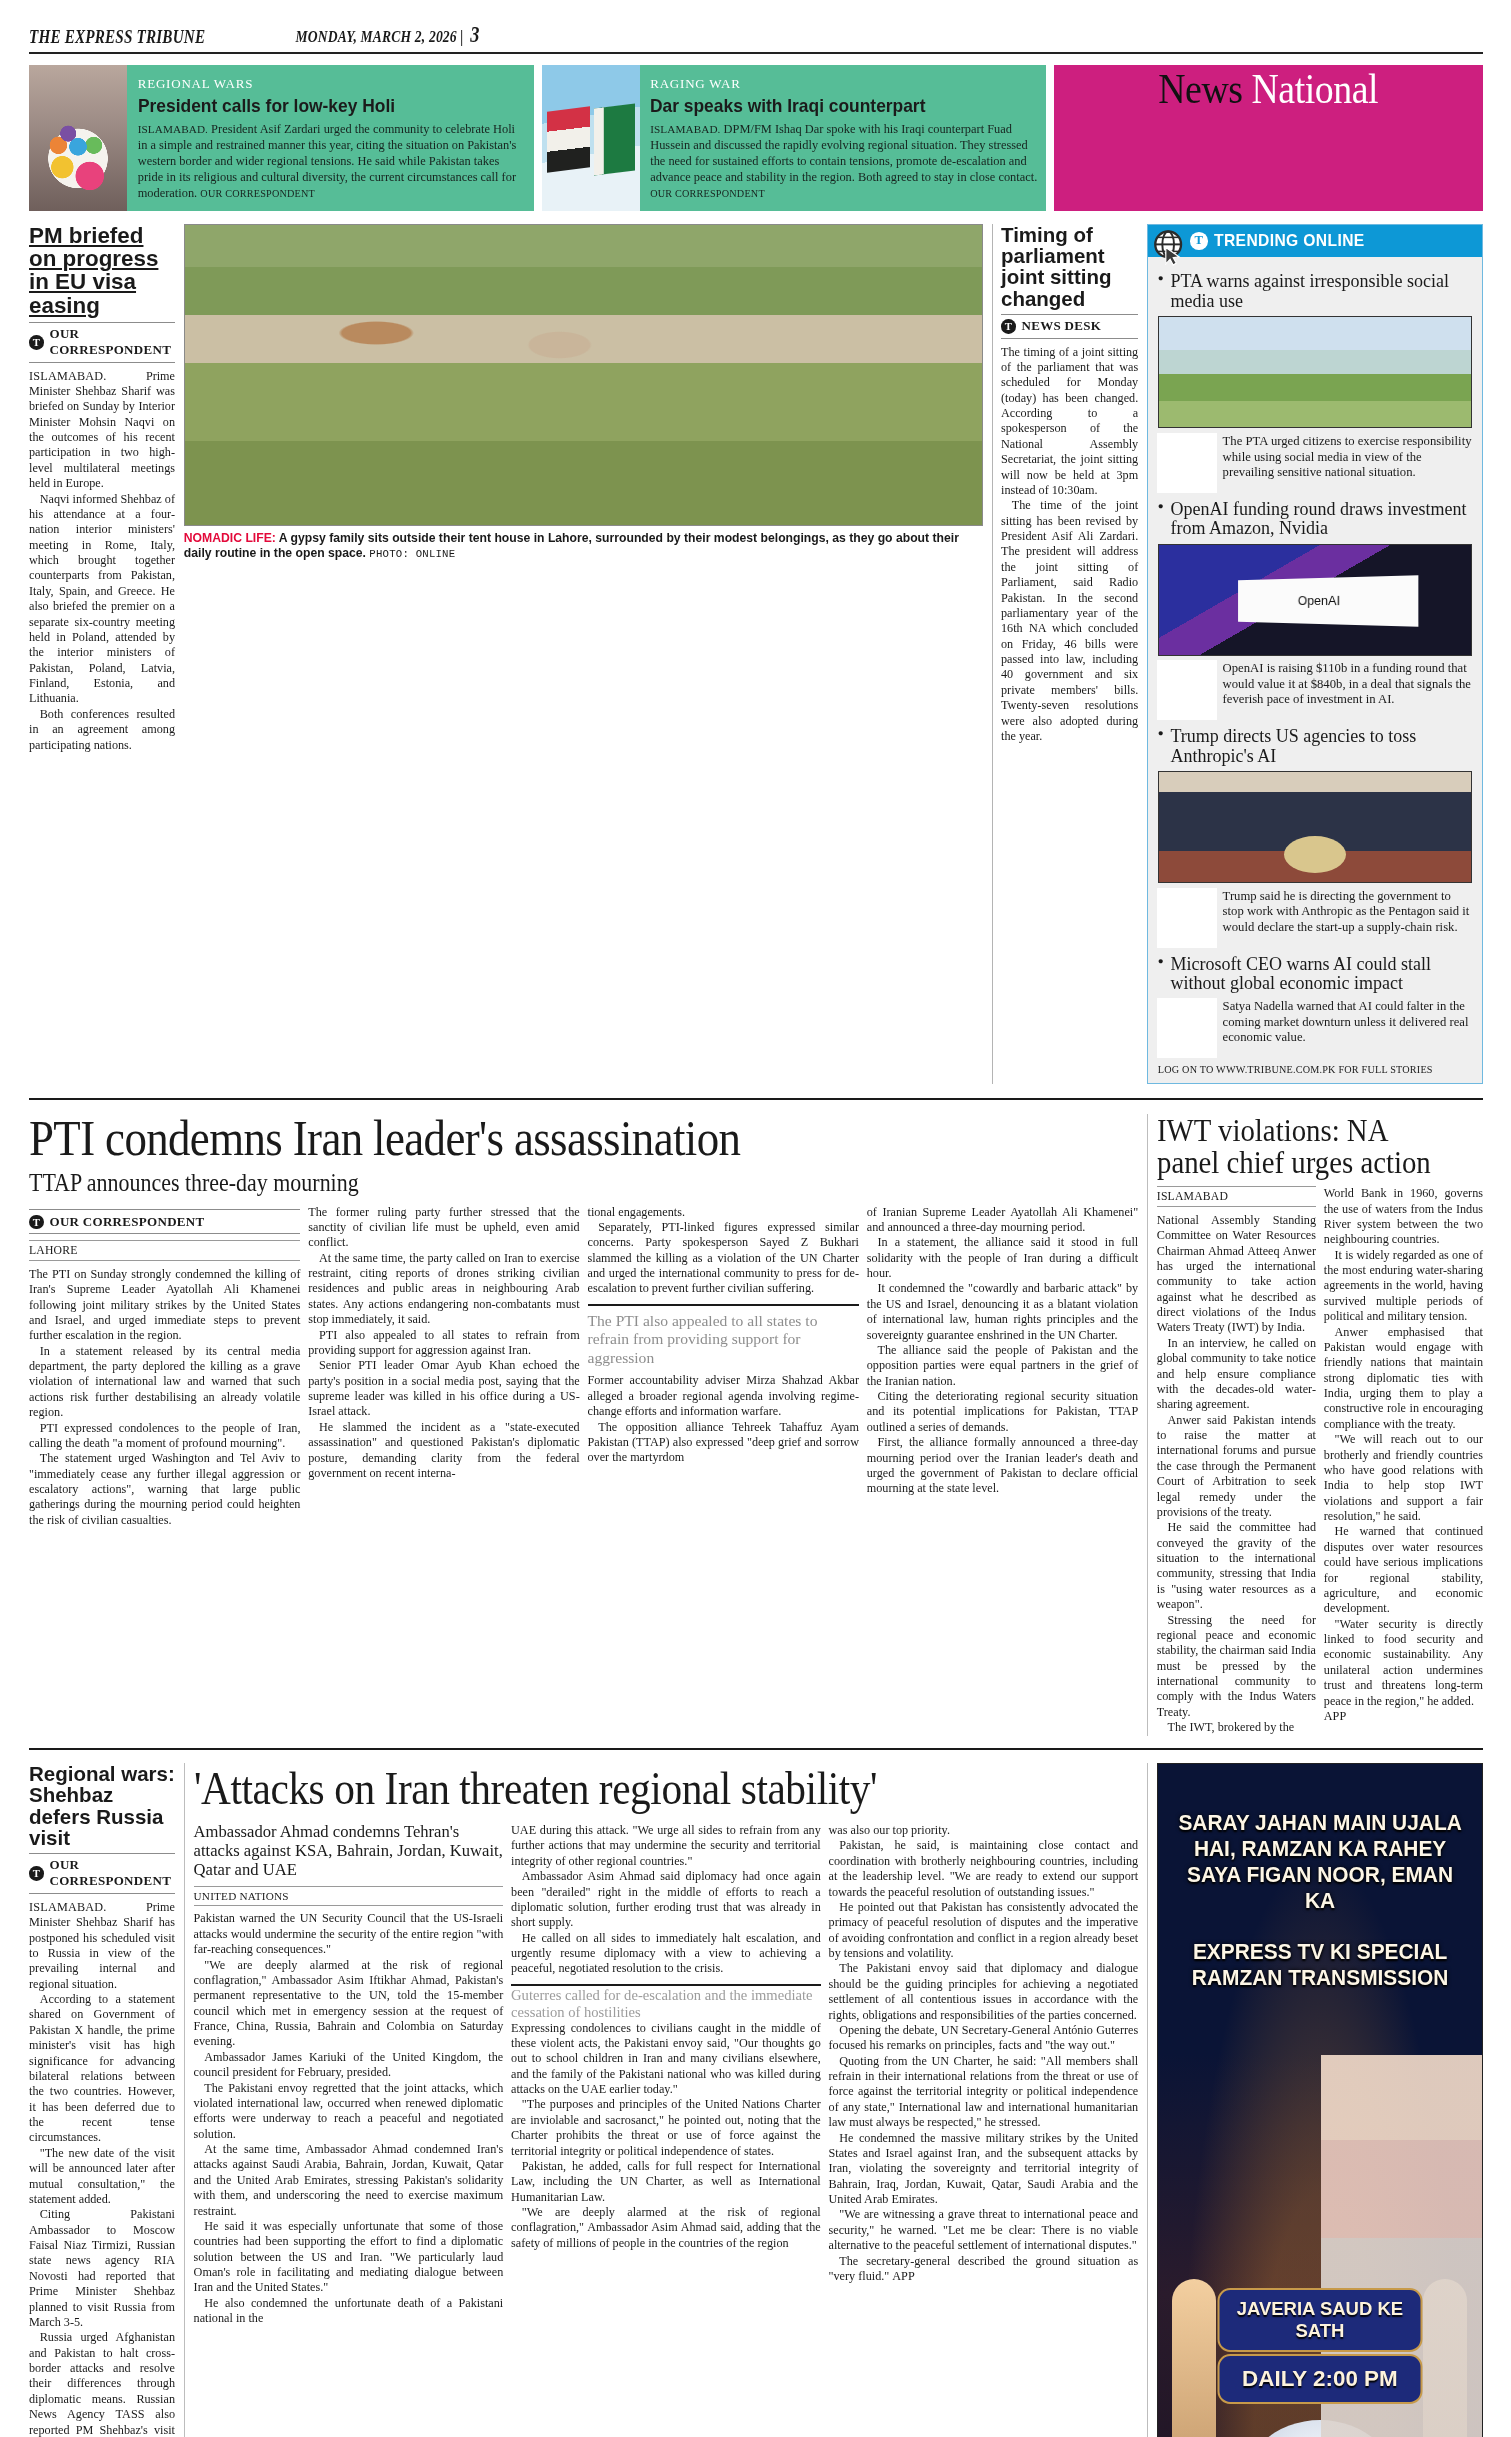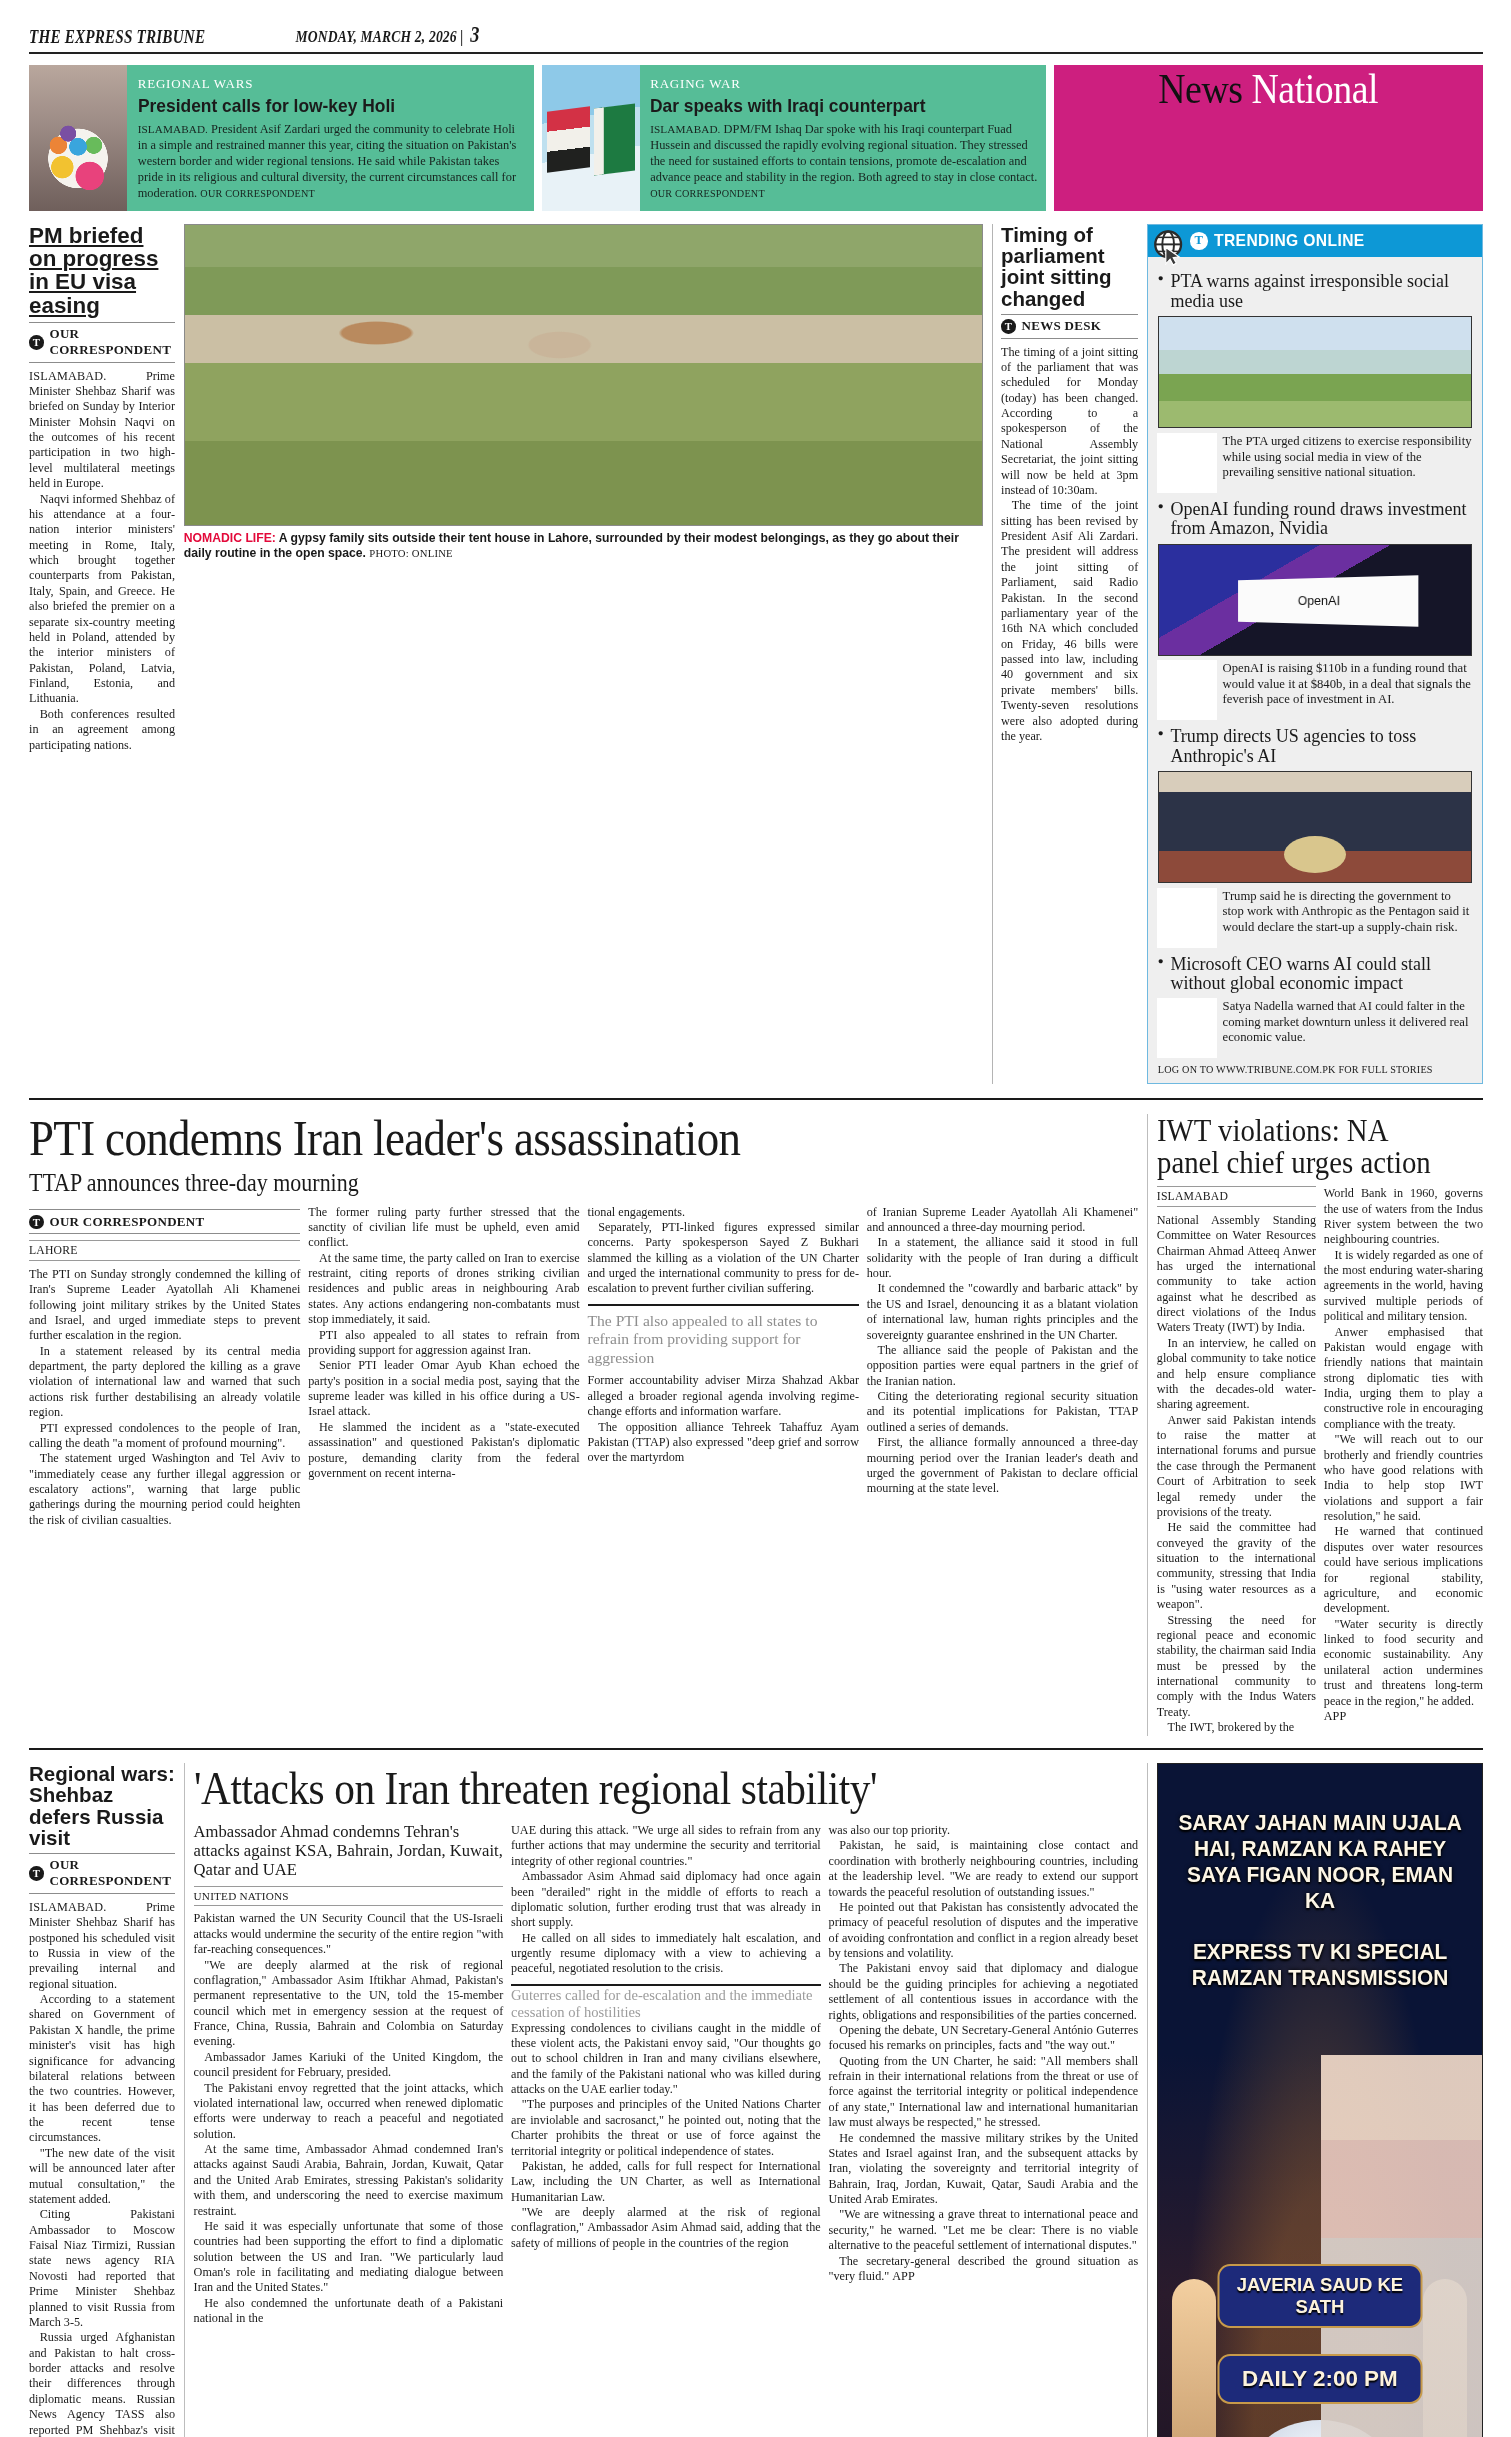--- a/index.html
+++ b/index.html
@@ -97,21 +97,21 @@
   .main-photo { width: 100%; height: 302px;
     background:
       radial-gradient(ellipse at 24% 36%, #b98a5e 0 4%, transparent 4.4%),
       radial-gradient(ellipse at 47% 40%, #c9b59a 0 5%, transparent 5.4%),
       linear-gradient(180deg, #8fa66a 0 14%, #7f9a58 14% 30%,
                       #cbbfa4 30% 46%, #8fa35f 46% 72%, #7d934f 72% 100%);
     border: 0.5px solid #8a8a8a; }
   .cap { font-family: "Liberation Sans", sans-serif; font-weight: 700;
          font-size: 12.2px; line-height: 1.22; margin-top: 4.9px; }
   .cap .lbl { color: #e3093a; }
-  .cap .src { font-family: Liberation Serif, serif; font-weight: 400;
+  .cap .src { font-family: Liberation Mono, monospace; font-weight: 400;
               font-variant: small-caps; font-size: 10.7px; letter-spacing: 0.2px; }
 
   
   .trend-wrap { background: #efefef; border: 0.5px solid #6fb9e0; position: relative; }
   .trend-head { background: #0d98d6; color: #fff; height: 32px; display: flex;
                 align-items: center; gap: 6.8px; padding-left: 42px; }
   .trend-head .tl2 { width: 17.6px; height: 17.6px; border-radius: 50%; background: #fff;
                      color: #0d98d6; font-weight: 700; font-size: 12.7px;
                      line-height: 17.6px; text-align: center;
                      font-family: "Liberation Serif", serif; }
@@ -209,21 +209,21 @@
      text-shadow: 0 0 4.9px #000, 0 1.5px 2px #000; }
   .ad-l1 { font-size: 22px; line-height: 1.18; padding: 46px 12.7px 0 12.7px;
      transform: scaleX(.95); }
   .ad-l2 { font-size: 22px; line-height: 1.2; padding: 25px 12.7px 0 12.7px;
      transform: scaleX(.95); }
   .plaque { position: absolute; left: 50%; transform: translateX(-50%);
      width: 205px; border: 2.9px solid #c79a4a; border-radius: 12.7px;
      background: #1d2a7a; color: #fdf3dd; text-align: center;
      font-family: "Liberation Sans", sans-serif; font-weight: 700;
      text-shadow: 0 1.5px 1.5px #000; }
-  .plaque.p1 { top: 500px; font-size: 18.5px; padding: 7.8px 3.9px; }
+  .plaque.p1 { top: 524px; font-size: 18.5px; padding: 7.8px 3.9px; }
   .plaque.p2 { top: 590px; font-size: 22.4px; padding: 9.8px 3.9px; }
   .adgirl { position: absolute; right: 0; bottom: 63px; width: 161px; height: 609px;
      background: linear-gradient(180deg,#f0d9c8 0 14%, #e7c7bd 14% 30%,
      #dcd3cd 30% 70%, #cfc6c2 70% 100%); opacity: .92; }
 </style>
 </head>
 <body>
 
 <div class="page">
 

